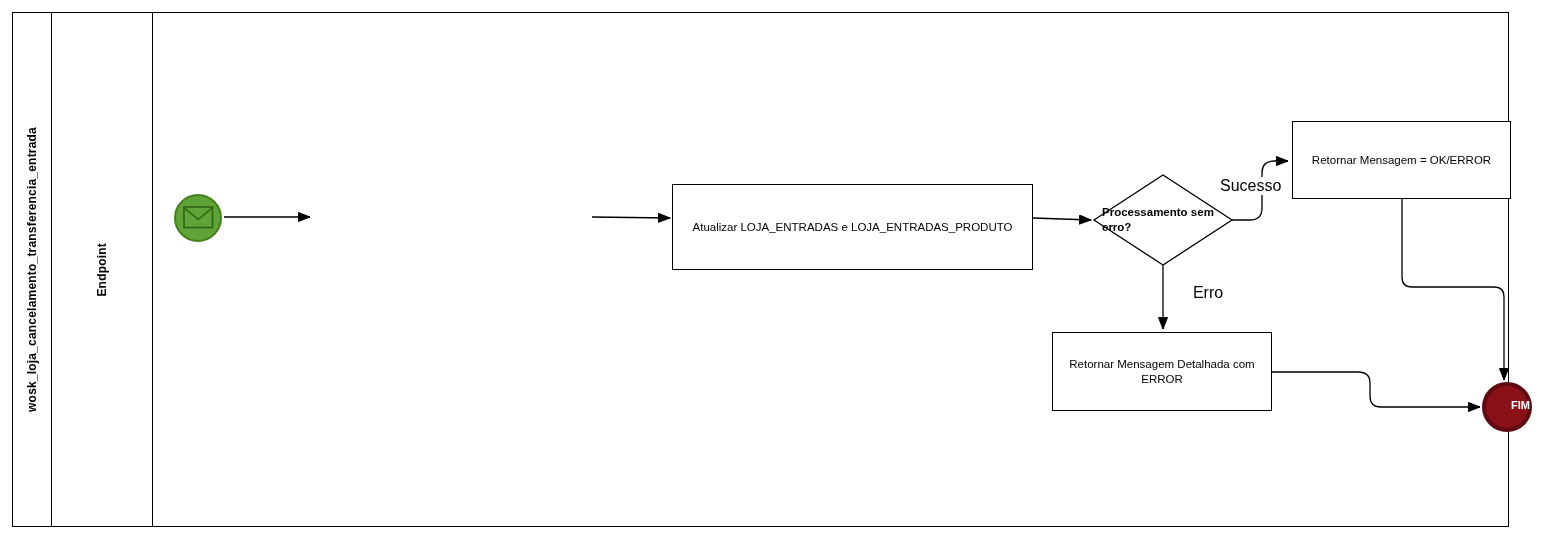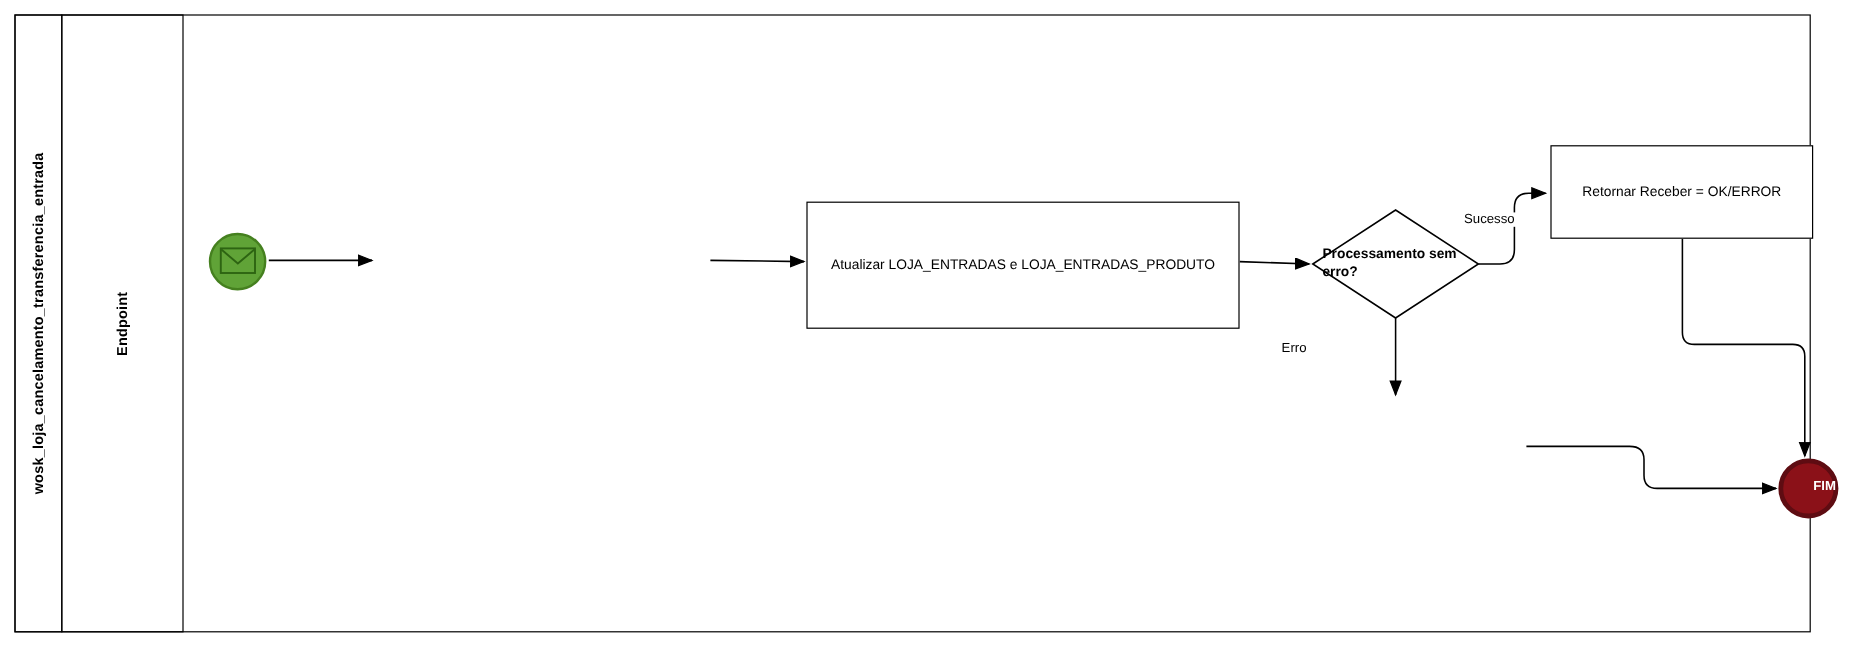--- a/index.html
+++ b/index.html
@@ -44,40 +44,40 @@
     background:#fff;
     box-sizing:border-box;
     display:flex;align-items:center;justify-content:center;
     text-align:center;
     font-size:11.5px;
     line-height:1.3;
     padding:2px 1px;
     z-index:3;
   }
   .task-receber{left:312px;top:172px;width:280px;height:90px;}
-  .task-atualizar{left:672px;top:168px;width:361px;height:106px;}
+  .task-atualizar{left:672px;top:184px;width:361px;height:86px;}
   .task-retornar-ok{left:1292px;top:121px;width:219px;height:78px;}
   .task-retornar-erro{left:1052px;top:332px;width:220px;height:79px;}
   
   .gateway-label{
     left:1102px;top:205px;width:122px;
     text-align:left;font-size:11.5px;line-height:1.3;
     z-index:3;
     font-weight:bold;
   }
   
   .edge-label{
-    font-size:11px;
+    font-size:16px;
     background:#fff;
-    text-align:left;
+    text-align:center;
     z-index:3;
     padding:0 2px;
   }
   .label-sucesso{left:1218px;top:177px;width:52px;}
-  .label-erro{left:1066px;top:284px;width:40px;}
+  .label-erro{left:1186px;top:284px;width:40px;}
   
   .end-label{
     left:1484px;top:399px;width:46px;
     text-align:right;
     color:#ffffff;font-weight:bold;font-size:11px;
     z-index:4;
   }
   svg.diagram-layer{
     position:absolute;left:0;top:0;
     z-index:2;
@@ -117,21 +117,24 @@
     <rect x="184" y="207" width="28.5" height="20.5" fill="none" stroke-width="1.6" stroke="#2d6412"></rect>
     <polyline points="184.5,208 198.2,219.5 212,208" fill="none" stroke-width="1.6" stroke="#2d6412"></polyline>
 
     <circle cx="1507" cy="407" r="23" stroke-width="4" fill="#8b1118" stroke="#5e0c12"></circle>
   </svg>
 
   <div class="abs task task-atualizar">
     <span>Atualizar LOJA_ENTRADAS e LOJA_ENTRADAS_PRODUTO</span>
   </div>
   <div class="abs task task-retornar-ok">
-    <span>Retornar Receber = OK/ERROR</span>
+    <span>Retornar Mensagem = OK/ERROR</span>
+  </div>
+  <div class="abs task task-retornar-erro">
+    <span>Retornar Mensagem Detalhada com ERROR</span>
   </div>
 
   <div class="abs gateway-label">Processamento sem erro?</div>
 
   <div class="abs edge-label label-sucesso">Sucesso</div>
   <div class="abs edge-label label-erro">Erro</div>
 
   <div class="abs end-label">FIM</div>
 
 </div>

